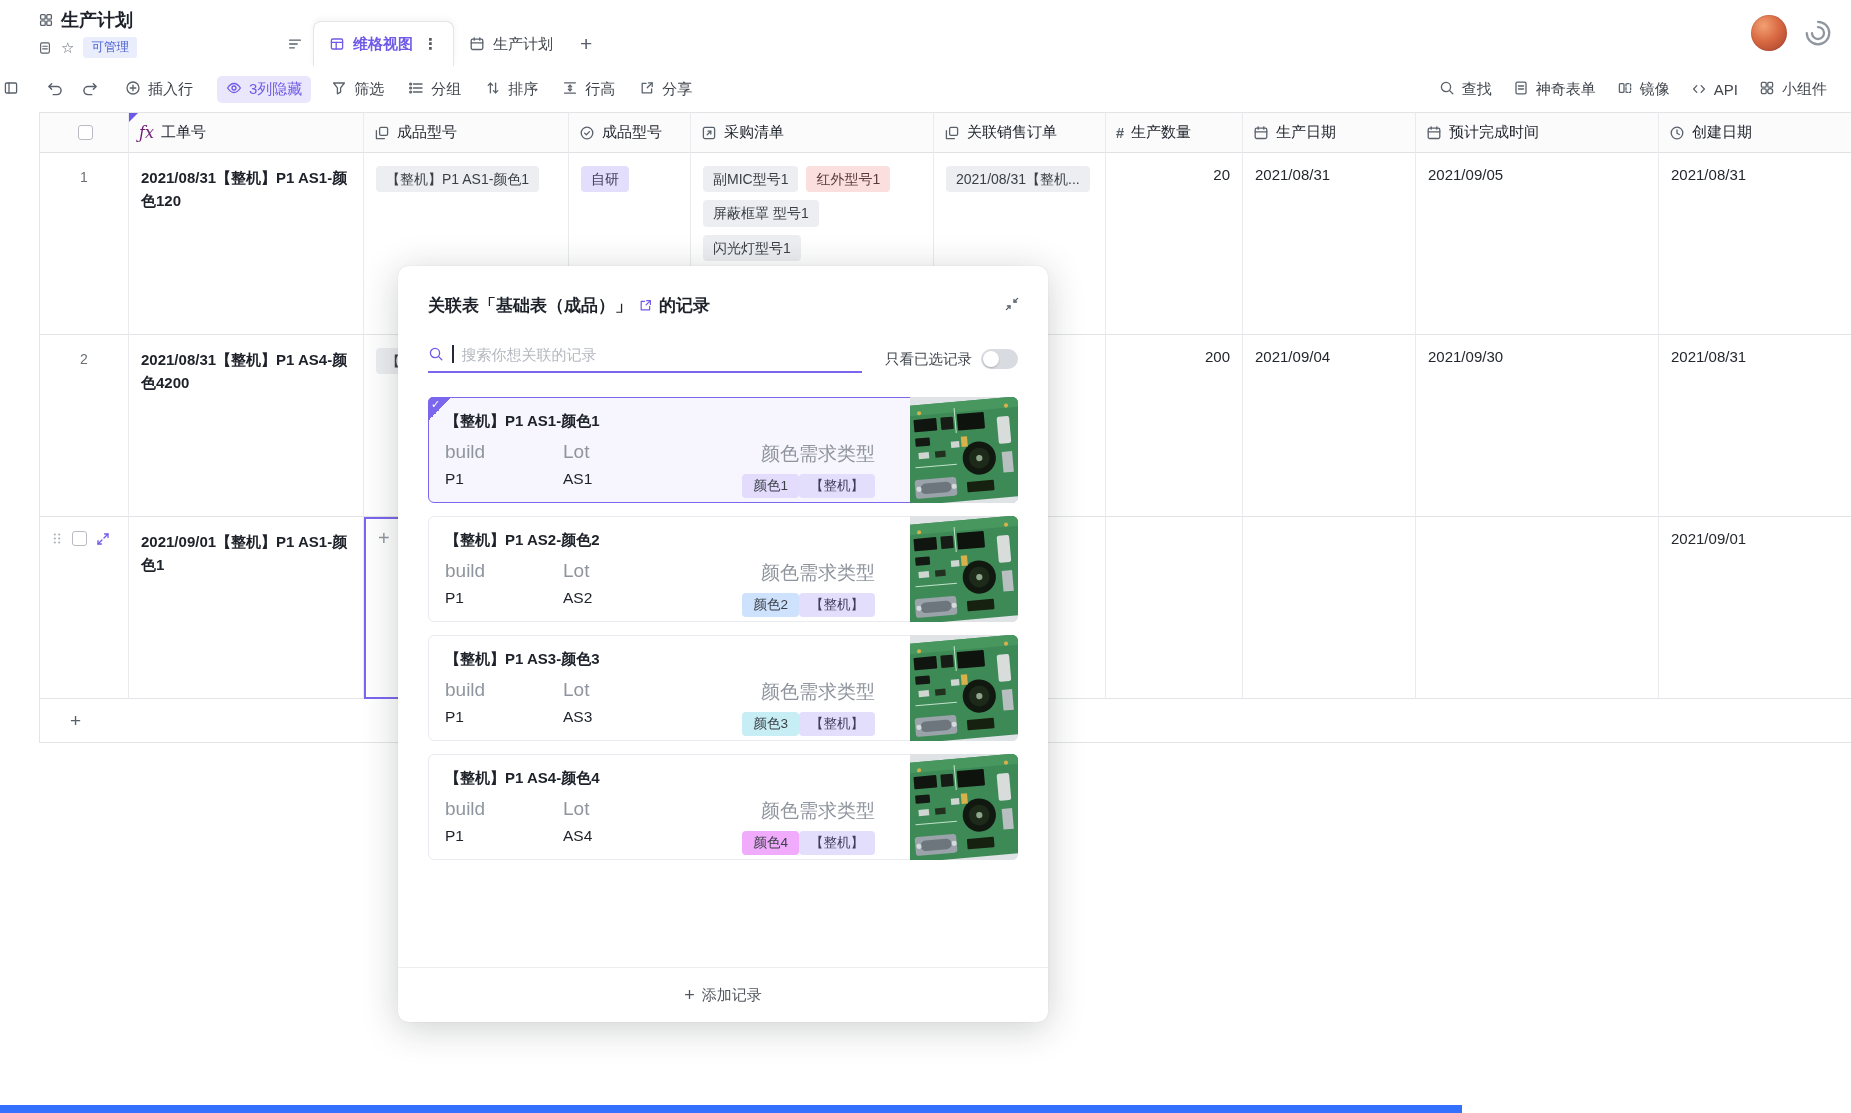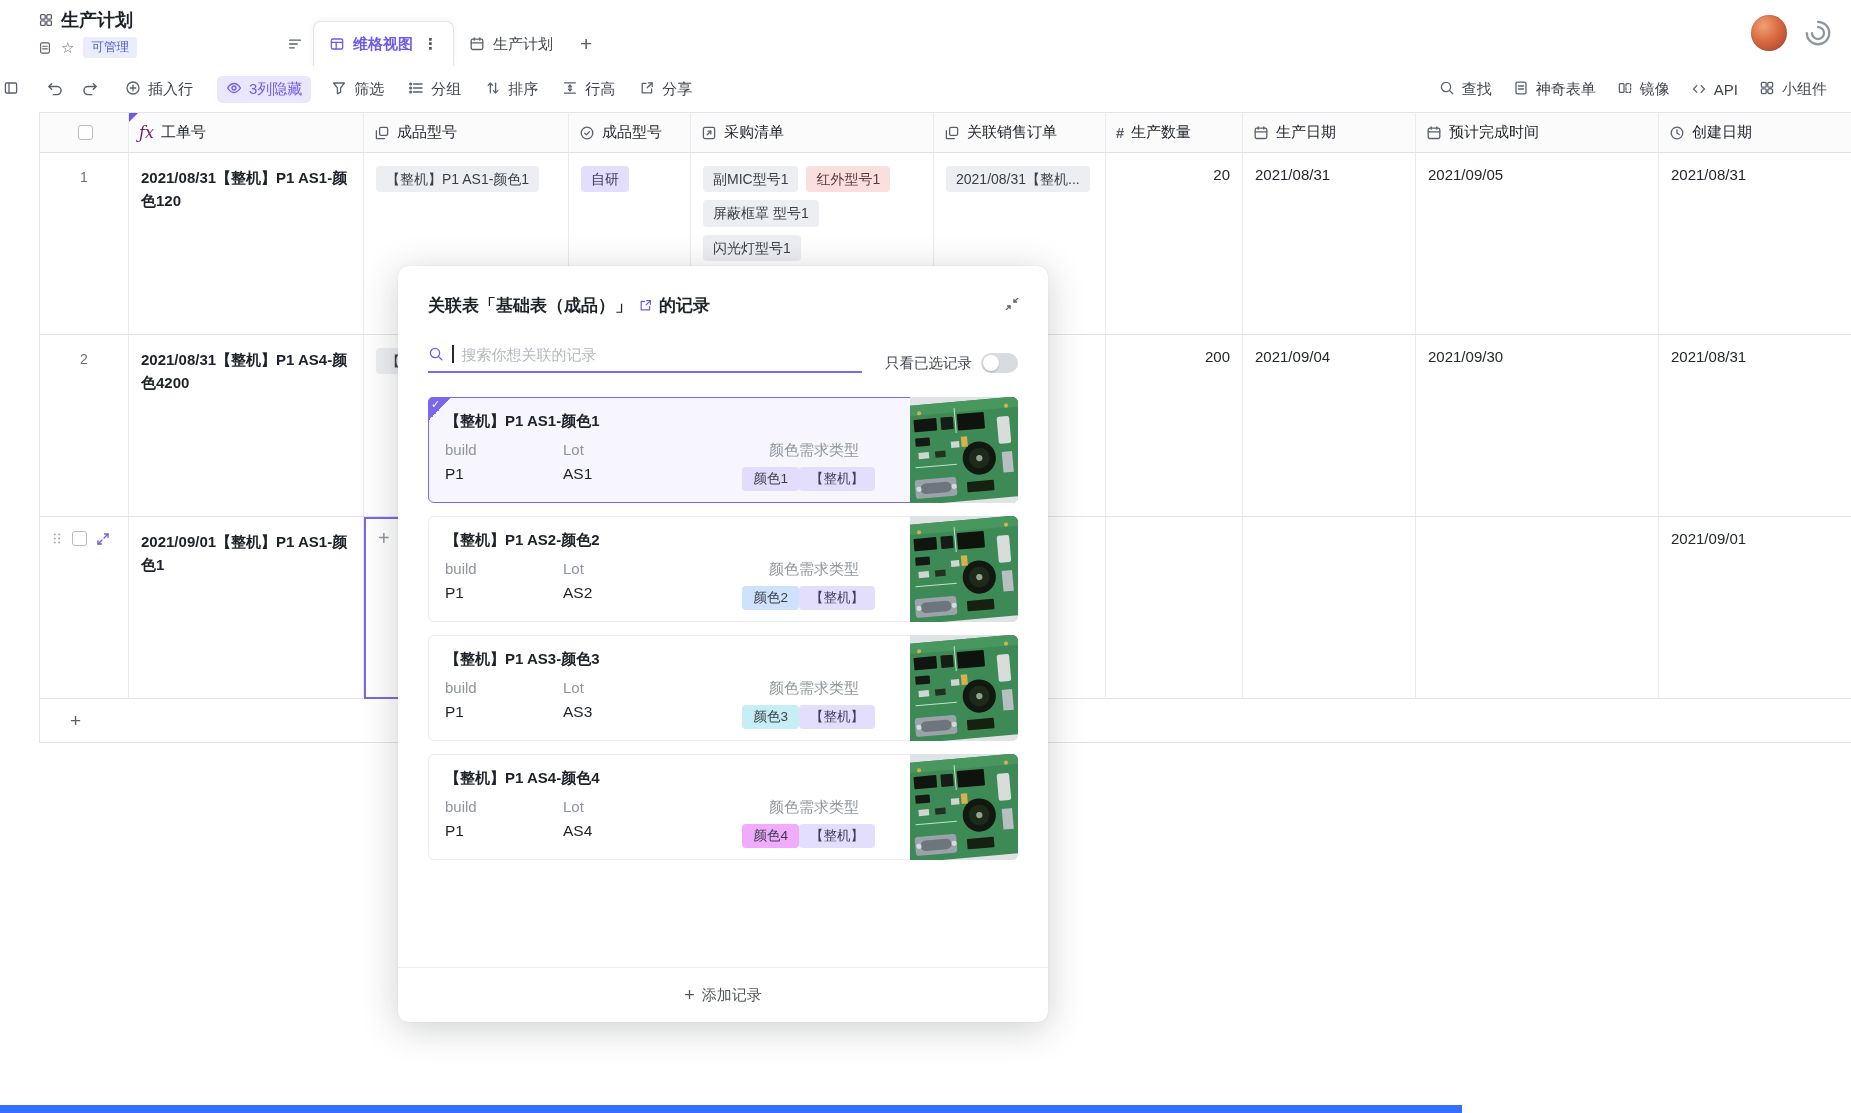--- a/index.html
+++ b/index.html
@@ -79,39 +79,39 @@
   
   .edit-cell{position:absolute;left:364px;top:517px;width:206px;height:182px;box-sizing:border-box;border:2px solid #7b67ee;background:#fff;z-index:5;}
   .cell-add{position:absolute;left:12px;top:8px;font-size:20px;color:#9096a0;cursor:pointer;}
 
   
   .modal{position:absolute;left:398px;top:266px;width:650px;height:756px;background:#fff;border-radius:10px;z-index:10;
          box-shadow:0 6px 36px rgba(31,35,41,.22),0 0 1px rgba(31,35,41,.18);}
   .modal-header{position:relative;padding:28px 30px 0;font-size:17px;font-weight:700;color:#1d2129;display:flex;align-items:center;gap:4px;}
   .ext-icon{width:15px;height:15px;stroke:#6f5be8;margin:0 2px;}
   .collapse-btn{position:absolute;right:28px;top:30px;cursor:pointer;}
-  .m-search-row{margin:28px 30px 8px;display:flex;align-items:flex-end;}
+  .m-search-row{margin:28px 30px 8px;display:flex;align-items:center;}
   .search-box{width:434px;display:flex;align-items:center;gap:8px;border-bottom:2px solid #7b67ee;padding-bottom:8px;}
   .caret{width:1.5px;height:18px;background:#242a33;animation:blink 1.1s steps(1) infinite;}
   @keyframes blink{50%{opacity:0;}}
   .search-box input{border:none;outline:none;background:transparent;font-size:15px;color:#1f2329;flex:1;padding:0;font-family:inherit;}
   .search-box input::placeholder{color:#b4b8bf;}
   .toggle-group{margin-left:auto;display:flex;align-items:center;gap:9px;font-size:14.5px;color:#41464e;}
   .toggle{width:37px;height:20px;border-radius:10px;background:#d8dbe0;position:relative;cursor:pointer;}
   .toggle .knob{position:absolute;left:2px;top:2px;width:16px;height:16px;border-radius:50%;background:#fff;box-shadow:0 1px 2px rgba(0,0,0,.2);}
   .records{margin:24px 30px 0;display:flex;flex-direction:column;gap:13px;}
   .card{position:relative;height:106px;box-sizing:border-box;border:1px solid #e9ebf0;border-radius:6px;background:#fff;padding:14px 124px 0 16px;cursor:pointer;}
   .card.selected{border:1.5px solid #7b67ee;background:#f7f5fe;}
   .sel-corner{position:absolute;top:-1px;left:-1px;width:24px;height:24px;background:linear-gradient(135deg,#7b67ee 50%,transparent 50%);border-radius:5px 0 0 0;}
   .tick{position:absolute;top:1px;left:3px;color:#fff;font-size:11px;font-weight:700;}
   .card-title{font-size:15px;font-weight:700;color:#1d2129;white-space:nowrap;overflow:hidden;text-overflow:ellipsis;}
   .fields{display:flex;margin-top:10px;}
   .field{display:flex;flex-direction:column;}
   .f-build{width:118px;}.f-lot{width:114px;}.f-color{width:122px;text-align:right;}.f-type{flex:1;}
-  .f-label{font-size:15px;color:#8f959e;}
+  .f-label{font-size:19px;color:#8f959e;}
   .f-value{margin-top:7px;font-size:15.5px;color:#1d2129;}
   .f-value .tag{font-size:13.5px;padding:2px 11px;}
   .thumb{position:absolute;right:-1px;top:-1px;bottom:-1px;width:108px;border-radius:0 6px 6px 0;overflow:hidden;background:#dfe3e5;}
   .thumb svg{width:100%;height:100%;display:block;}
   .modal-footer{position:absolute;left:0;right:0;bottom:0;height:54px;border-top:1px solid #eceef2;display:flex;align-items:center;justify-content:center;gap:7px;font-size:15px;color:#51565d;cursor:pointer;}
   .plus-glyph{font-size:18px;line-height:1;color:#51565d;}
 
   
   .hscrollbar{position:absolute;left:0;bottom:0;width:1462px;height:8px;background:#3370ff;cursor:pointer;}
 </style>

